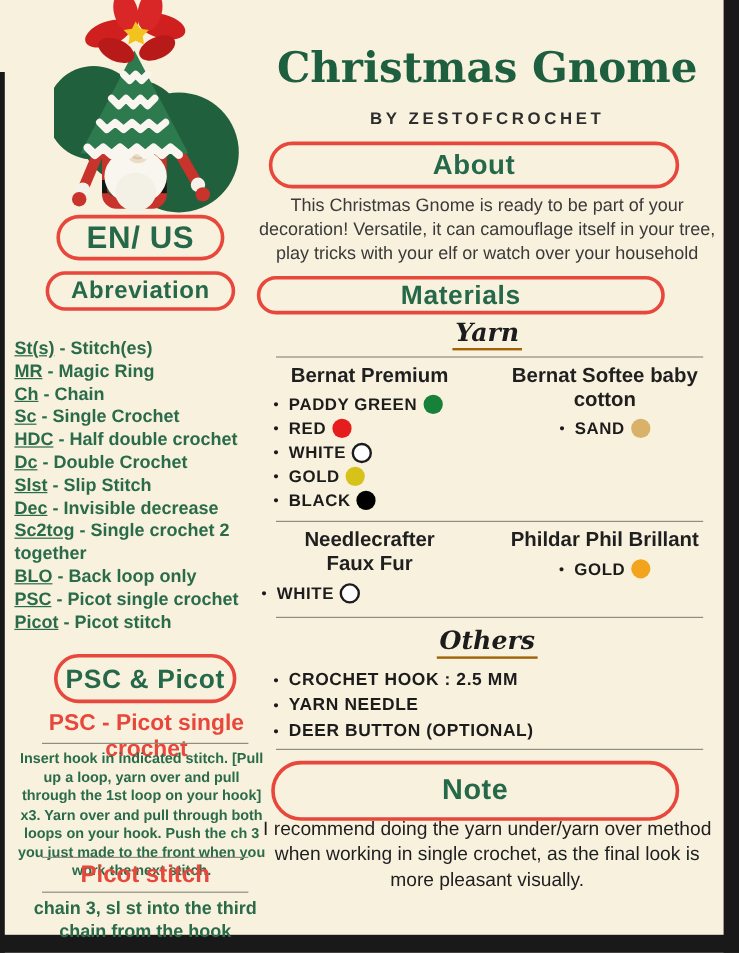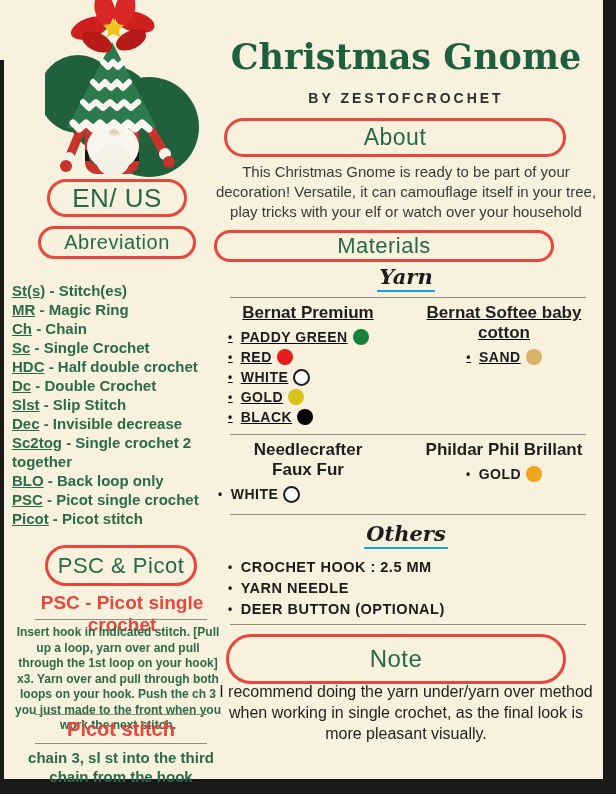--- a/index.html
+++ b/index.html
@@ -11,21 +11,21 @@
   }
   .edge{position:absolute;background:#191919;}
   .edge-right{right:0;top:0;width:13px;height:794px;}
   .edge-bottom{left:0;top:779px;width:616px;height:15px;}
   .edge-left{left:0;top:60px;width:4px;height:734px;}
 
   
   .pill{
     position:absolute;border:3px solid #e8473c;border-radius:999px;
     display:flex;align-items:center;justify-content:center;
-    color:#26694a;font-weight:normal;background:transparent;box-sizing:border-box;
+    color:#26694a;font-weight:bold;background:transparent;box-sizing:border-box;
     letter-spacing:.5px;
   }
 
   .rule{position:absolute;height:1px;background:#8d8d80;}
 
   
   .gnome-wrap{position:absolute;left:45px;top:0;width:160px;height:180px;}
   .abbrev-list{position:absolute;left:12px;top:281px;width:220px;
     color:#2a6b4a;font-size:15px;line-height:19px;font-weight:bold;}
   .ab{text-decoration:underline;}
@@ -42,21 +42,21 @@
   .rightcol{position:absolute;left:210px;top:0;width:392px;height:779px;}
   .title{position:absolute;left:0;top:36px;width:392px;text-align:center;
     font-family:"DejaVu Serif", serif;font-weight:bold;font-size:35px;color:#1d5f3e;}
   .byline{position:absolute;left:0;top:90px;width:392px;text-align:center;
     font-size:14px;letter-spacing:3px;color:#2e2e2e;font-weight:bold;}
   .about-text{position:absolute;left:0;top:162px;width:392px;text-align:center;
     font-size:15px;line-height:20px;color:#3a3a3a;}
   .script-head{position:absolute;width:392px;text-align:center;
     font-family:"DejaVu Serif", serif;font-style:italic;font-weight:bold;
     font-size:21px;color:#1c1c1c;}
-  .script-head span{border-bottom:2px solid #0ea5e9;padding:0 2px 1px;}
+  .script-head span{border-bottom:2px solid #a16207;padding:0 2px 1px;}
   .brand-row{position:absolute;left:0;width:392px;display:grid;grid-template-columns:1fr 1fr;}
   .brand-name{text-align:center;font-size:17px;color:#1f1f1f;font-weight:bold;line-height:20px;}
   .color-list{list-style:none;margin:4px 0 0;padding:0 0 0 18px;}
   .color-list.centered{padding-left:0;display:flex;flex-direction:column;align-items:center;}
   .color-item{font-size:14px;font-weight:bold;color:#1c1c1c;letter-spacing:.5px;
     line-height:20px;display:flex;align-items:center;}
   .color-item::before{content:"•";margin-right:8px;font-size:12px;color:#1c1c1c;}
   .swatch{display:inline-block;width:16px;height:16px;border-radius:50%;margin-left:5px;}
   .swatch.outlined{border:2px solid #1c1c1c;width:13px;height:13px;}
   .others-list{position:absolute;left:18px;top:557px;list-style:none;margin:0;padding:0;}
@@ -159,21 +159,21 @@
 
   <div class="pill" style="left:4px;top:230px;width:340px;height:32px;font-size:22px;">
     <span>Materials</span>
   </div>
 
   <div class="script-head" style="top:264px;">
     <span>Yarn</span>
   </div>
   <div class="rule" style="left:20px;top:297px;width:356px;"></div>
 
-  <div class="brand-row" style="top:303px;text-decoration:underline;">
+  <div class="brand-row" style="top:303px;">
     <div>
       <div class="brand-name">Bernat Premium</div>
       <ul class="color-list">
         <li class="color-item">
             <span>PADDY GREEN</span>
             <span class="swatch" style="background-color: rgb(23, 129, 58);"></span>
           </li>
         <li class="color-item">
             <span>RED</span>
             <span class="swatch" style="background-color: rgb(229, 29, 29);"></span>

